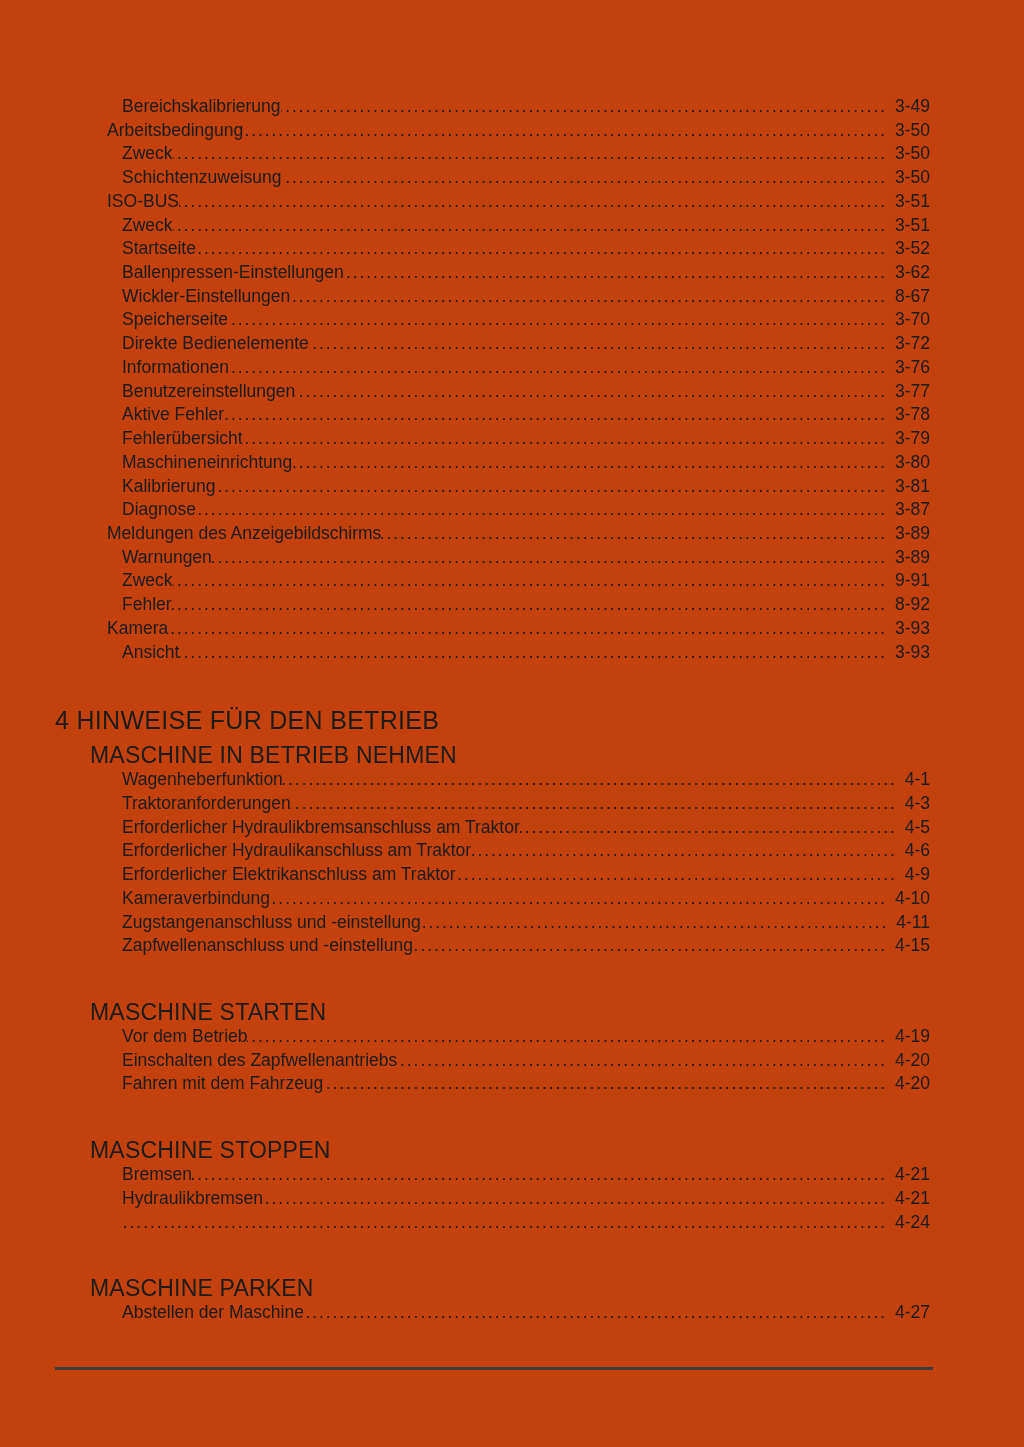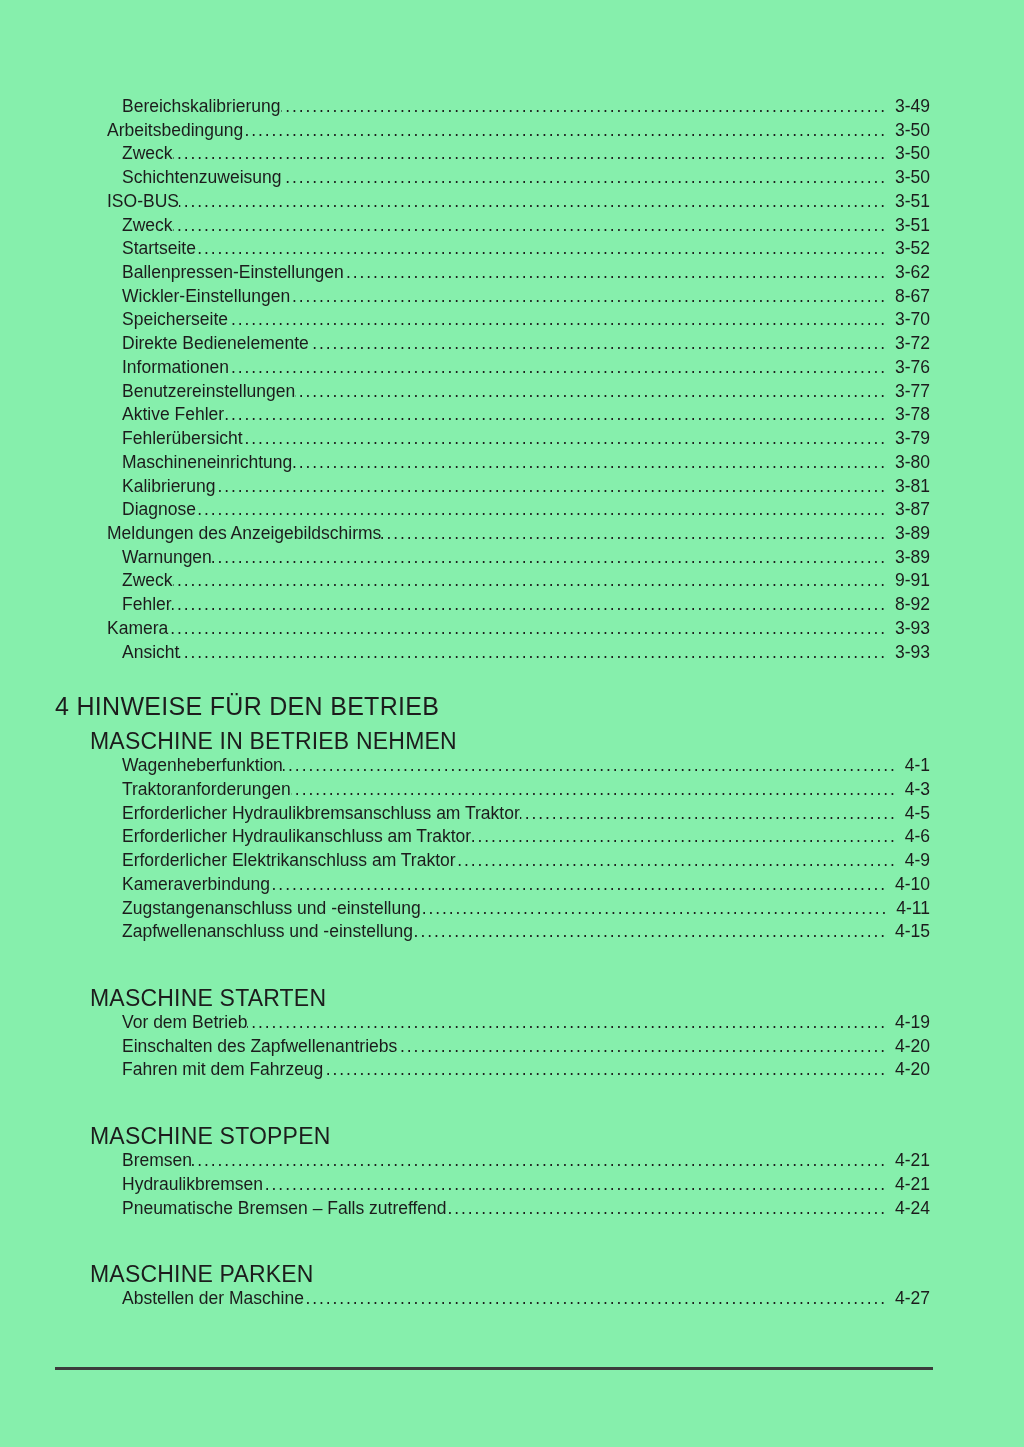--- a/index.html
+++ b/index.html
@@ -4,21 +4,21 @@
 <style>
   html, body {
     margin: 0;
     padding: 0;
     background: #ffffff;
   }
   .page {
     position: relative;
     width: 1024px;
     height: 1447px;
-    background: #86efac;
+    background: #c2410c;
     box-sizing: border-box;
     padding: 96px 94px 0 55px;
     font-family: "Liberation Sans", sans-serif;
     color: #1c1c1c;
     overflow: hidden;
   }
   .toc-root { width: 100%; }
 
   .toc-row {
     display: flex;
@@ -28,21 +28,21 @@
     line-height: 20px;
     white-space: nowrap;
   }
   .toc-row[data-level="1"] { padding-left: 52px; }
   .toc-row[data-level="2"] { padding-left: 67px; }
 
   .toc-row[data-kind="chapter"] {
     font-size: 25px;
     line-height: 30px;
     height: auto;
-    margin-top: 26px;
+    margin-top: 40px;
     padding-left: 0;
     letter-spacing: 0.3px;
   }
   .toc-row[data-kind="section"] {
     font-size: 23px;
     line-height: 27px;
     height: auto;
     margin-top: 40px;
     padding-left: 35px;
     letter-spacing: 0.2px;
@@ -326,21 +326,20 @@
         <span class="pagenum">4-21</span>
       </div>
 
       <div class="toc-row" data-kind="entry" data-level="2">
         <span class="label">Hydraulikbremsen</span>
         <span class="leader"></span>
         <span class="pagenum">4-21</span>
       </div>
 
       <div class="toc-row" data-kind="entry" data-level="2">
-        <span class="label">Pneumatische Bremsen – Falls zutreffend</span>
         <span class="leader"></span>
         <span class="pagenum">4-24</span>
       </div>
 
       <div class="toc-row" data-kind="section">
         <span class="label">MASCHINE PARKEN</span>
 
       </div>
 
       <div class="toc-row" data-kind="entry" data-level="2">

